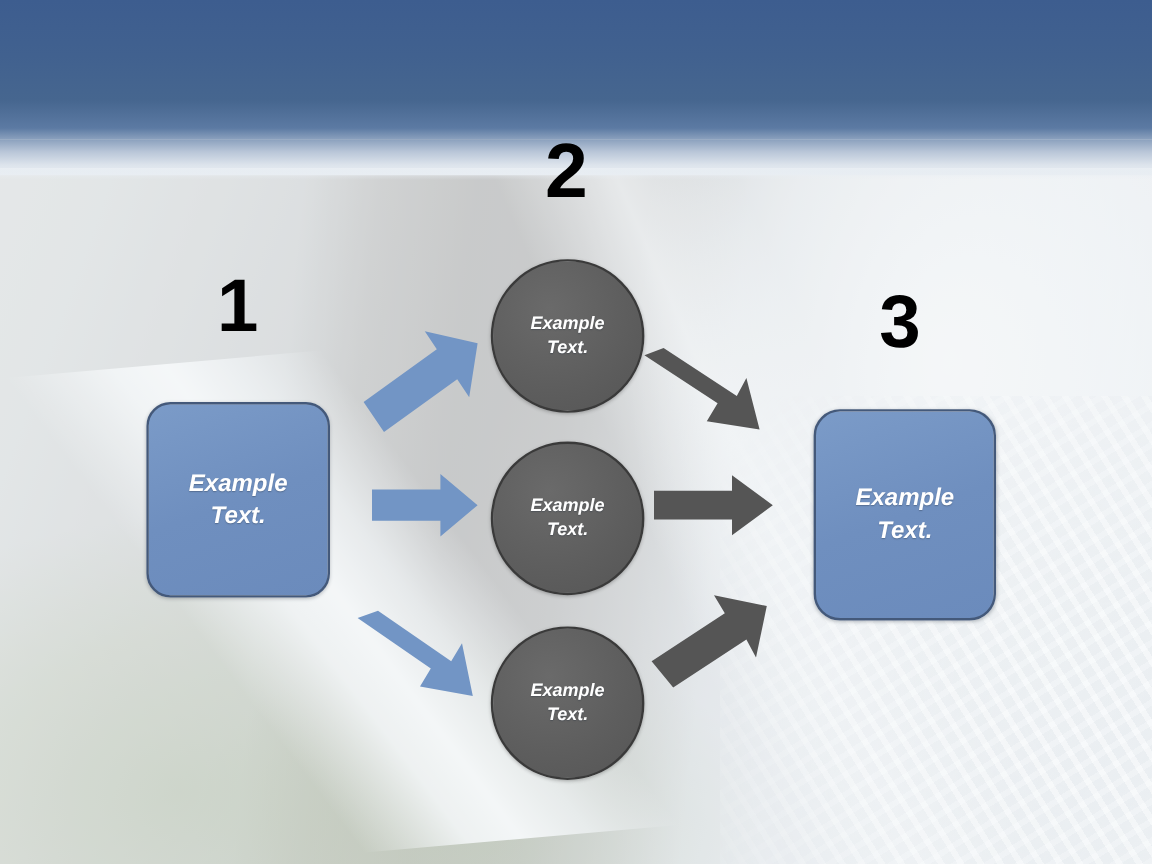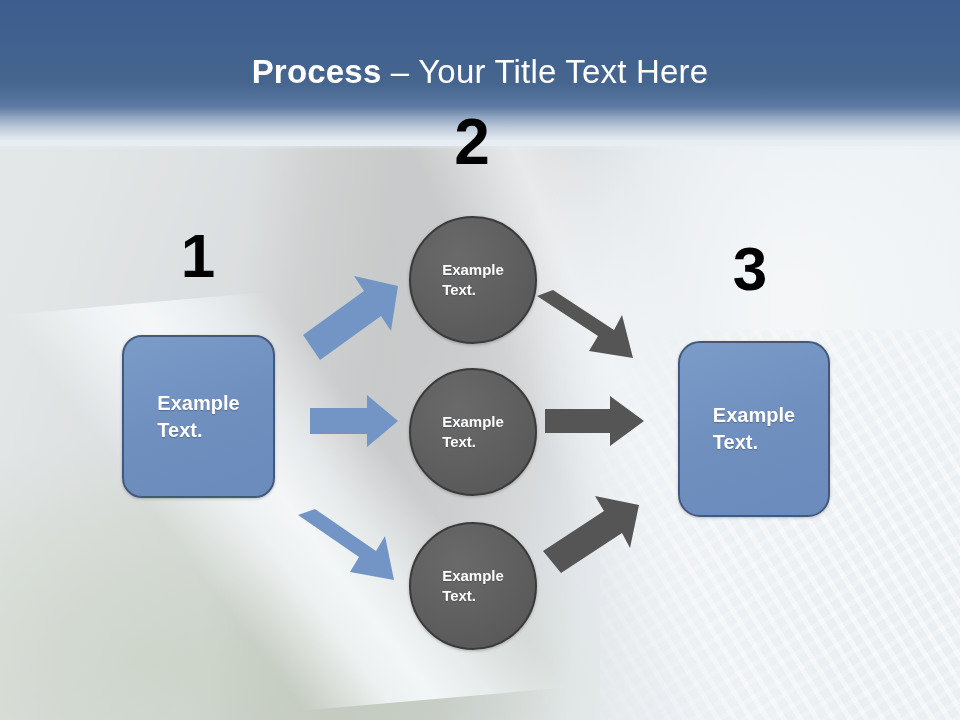--- a/index.html
+++ b/index.html
@@ -177,20 +177,22 @@
     border-radius: 20px;
     box-sizing: border-box;
     display: flex;
     align-items: center;
     justify-content: center;
     box-shadow: 0 1px 3px rgba(40,50,65,0.28);
   }
   .box-label, .circle-label {
     color: #ffffff;
     font-weight: bold;
+    font-style: italic;
+    text-align: center;
     line-height: 1.35;
     text-shadow: 0 1px 1px rgba(35,45,60,0.35);
     white-space: pre-line;
   }
   .box-label { font-size: 20px; }
 
   #box-start { left: 122px; top: 335px; width: 153px; height: 163px; }
   #box-end   { left: 678px; top: 341px; width: 152px; height: 176px; border-radius: 22px; }
 
   
@@ -230,23 +232,20 @@
   <div class="bg-layer bg-pad"></div>
   <div class="bg-layer bg-grass"></div>
   <div class="bg-layer bg-rail"></div>
   <div class="bg-layer bg-mesh"></div>
   <div class="bg-layer bg-veil"></div>
 
   <div class="header-band"></div>
   <div class="header-fade"></div>
   <div class="header-strip"></div>
 
-  <div class="slide-title">
-    <span class="t-strong">Process</span><span class="t-dash"> – </span><span class="t-rest">Your Title Text Here</span>
-  </div>
 
   <div class="step-num" id="num-1">1</div>
   <div class="step-num" id="num-2">2</div>
   <div class="step-num" id="num-3">3</div>
 
   <svg id="arrow-layer" width="960" height="720" viewBox="0 0 960 720">
 
     <g>
       <polygon fill="#7295c5" points="303,335 364,291 354,276 398,286 391,331 381,316 320,360"></polygon>
     </g>

